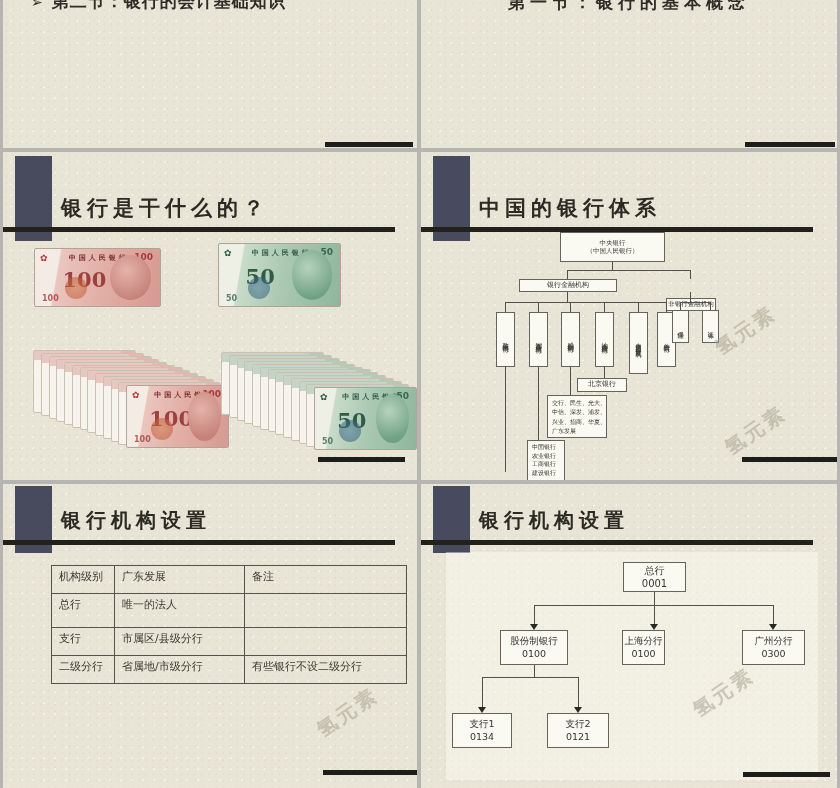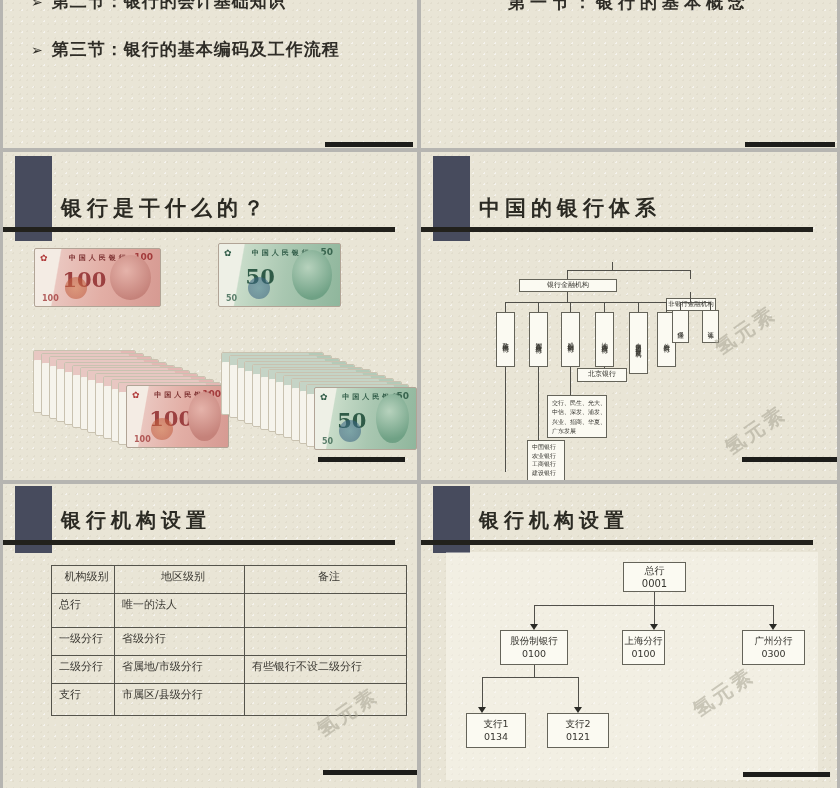--- a/index.html
+++ b/index.html
@@ -82,33 +82,32 @@
   .pre { white-space:pre-line; }
   .vtext { writing-mode:vertical-rl; text-orientation:upright; letter-spacing:1px; }
   .arw { position:absolute; width:0; height:0; border-left:4px solid transparent; border-right:4px solid transparent; border-top:6px solid #2a2a25; }
   .panel { position:absolute; background:rgba(252,251,244,.45); }
 
   .wm { position:absolute; font-size:20px; letter-spacing:3px; color:rgba(168,164,148,.55); transform:rotate(-35deg); pointer-events:none; font-weight:bold; }
 
   table.orgtbl { position:absolute; left:48px; top:81px; width:355px; border-collapse:collapse; table-layout:fixed; }
   table.orgtbl td { border:1px solid #55544c; font-size:11px; color:#3b3933; padding:3px 0 0 7px; vertical-align:top; }
   table.orgtbl col.c1 { width:63px; } table.orgtbl col.c2 { width:130px; } table.orgtbl col.c3 { width:162px; }
-  table.orgtbl tr:nth-child(1) td { height:28px;text-align:center; }
+  table.orgtbl tr:nth-child(1) td { height:28px; }
   table.orgtbl tr:nth-child(2) td { height:34px; }
   table.orgtbl tr:nth-child(3) td { height:28px; }
   table.orgtbl tr:nth-child(4) td { height:28px; }
   table.orgtbl tr:nth-child(5) td { height:32px; }
   table.orgtbl tr:nth-child(6) td { height:46px; }
 </style>
 </head>
 <body>
 
 <div class="slide sl-tl">
   <div class="toc-line" style="left:28px; top:-10px;"><span class="toc-bullet">➢</span><span>第二节：银行的会计基础知识</span></div>
-  <div class="toc-line" style="left:28px; top:38px;"><span class="toc-bullet">➢</span><span>第三节：银行的基本编码及工作流程</span></div>
   <div class="footline" style="left:322px; top:142px; width:88px;"></div>
 </div>
 
 <div class="slide sl-tr">
   <div class="tr-title">第一节：银行的基本概念</div>
   <div class="footline" style="left:324px; top:142px; width:90px;"></div>
 </div>
 
 <div class="slide sl-ml">
   <div class="vbar mid"></div>
@@ -184,20 +183,22 @@
   </div>
 
   <div class="footline" style="left:315px; top:305px; width:87px;"></div>
 </div>
 
 <div class="slide sl-mr">
   <div class="vbar mid"></div>
   <div class="stitle mid">中国的银行体系</div>
   <div class="rule mid"></div>
 
+  <div class="box pre" style="left:139px; top:80px; width:105px; height:30px; font-size:6.5px;">中央银行
+（中国人民银行）</div>
   <div class="ln" style="left:191px; top:110px; width:1px; height:8px;"></div>
   <div class="ln" style="left:146px; top:118px; width:124px; height:1px;"></div>
   <div class="ln" style="left:146px; top:118px; width:1px; height:9px;"></div>
   <div class="ln" style="left:269px; top:118px; width:1px; height:9px;"></div>
 
   <div class="box" style="left:98px; top:127px; width:98px; height:13px; font-size:7px;">银行金融机构</div>
   <div class="box" style="left:245px; top:127px; width:50px; height:13px; font-size:6.5px;margin-top:19px;">非银行金融机构</div>
 
   <div class="ln" style="left:146px; top:140px; width:1px; height:10px;"></div>
   <div class="ln" style="left:84px;  top:150px; width:162px; height:1px;"></div>
@@ -220,21 +221,21 @@
   <div class="ln" style="left:259px; top:150px; width:1px; height:8px;"></div>
   <div class="ln" style="left:289px; top:150px; width:1px; height:8px;"></div>
   <div class="box vtext" style="left:251px; top:158px; width:17px; height:33px; font-size:6.5px;">保险</div>
   <div class="box vtext" style="left:281px; top:158px; width:17px; height:33px; font-size:6.5px;">证券</div>
 
   <div class="ln" style="left:84px;  top:215px; width:1px; height:105px;"></div>
   <div class="ln" style="left:117px; top:215px; width:1px; height:73px;"></div>
   <div class="ln" style="left:149px; top:215px; width:1px; height:28px;"></div>
   <div class="ln" style="left:183px; top:215px; width:1px; height:11px;"></div>
 
-  <div class="box" style="left:156px; top:216px; width:50px; height:14px; font-size:7px;font-family:Liberation Serif, serif;">北京银行</div>
+  <div class="box" style="left:156px; top:226px; width:50px; height:14px; font-size:7px;font-family:Liberation Serif, serif;">北京银行</div>
   <div class="box pre" style="left:126px; top:243px; width:60px; height:43px; font-size:6px; justify-content:flex-start; text-align:left; padding:2px 0 0 4px; align-items:flex-start; line-height:1.55;">交行、民生、光大、
 中信、深发、浦发、
 兴业、招商、华夏、
 广东发展</div>
   <div class="box pre" style="left:106px; top:288px; width:38px; height:42px; font-size:6px; justify-content:flex-start; text-align:left; padding:2px 0 0 4px; align-items:flex-start; line-height:1.45;">中国银行
 农业银行
 工商银行
 建设银行</div>
 
   <div class="wm" style="left:290px; top:165px;">氢元素</div>
@@ -249,42 +250,37 @@
 
   <table class="orgtbl">
     <colgroup>
         <col class="c1">
         <col class="c2">
         <col class="c3">
       </colgroup>
     <tbody>
         <tr>
       <td class="pre">机构级别</td>
-      <td class="pre">地区级别</td>
+      <td class="pre">广东发展</td>
       <td class="pre">备注</td>
     </tr>
     <tr>
       <td class="pre">总行</td>
       <td class="pre">唯一的法人</td>
       <td class="pre"></td>
     </tr>
     <tr>
-      <td class="pre">一级分行</td>
-      <td class="pre">省级分行</td>
+      <td class="pre">支行</td>
+      <td class="pre">市属区/县级分行</td>
       <td class="pre"></td>
     </tr>
     <tr>
       <td class="pre">二级分行</td>
       <td class="pre">省属地/市级分行</td>
       <td class="pre">有些银行不设二级分行</td>
-    </tr>
-    <tr>
-      <td class="pre">支行</td>
-      <td class="pre">市属区/县级分行</td>
-      <td class="pre"></td>
     </tr>
   </tbody>
     </table>
 
   <div class="wm" style="left:310px; top:215px;">氢元素</div>
   <div class="footline" style="left:320px; top:286px; width:94px;"></div>
 </div>
 
 <div class="slide sl-br">
   <div class="vbar low"></div>
@@ -319,21 +315,21 @@
     <span>0300</span>
   </div>
 
   <div class="ln" style="left:113px; top:181px; width:1px; height:12px;"></div>
   <div class="ln" style="left:61px;  top:193px; width:96px; height:1px;"></div>
   <div class="ln" style="left:61px;  top:193px; width:1px; height:30px;"></div>
   <div class="ln" style="left:157px; top:193px; width:1px; height:30px;"></div>
   <div class="arw" style="left:57px;  top:223px;"></div>
   <div class="arw" style="left:153px; top:223px;"></div>
 
-  <div class="box" style="left:45px; top:229px; width:60px; height:35px; font-size:9.5px; flex-direction:column;">
+  <div class="box" style="left:31px; top:229px; width:60px; height:35px; font-size:9.5px; flex-direction:column;">
     <span>支行1</span>
     <span>0134</span>
   </div>
   <div class="box" style="left:126px; top:229px; width:62px; height:35px; font-size:9.5px; flex-direction:column;">
     <span>支行2</span>
     <span>0121</span>
   </div>
 
   <div class="wm" style="left:268px; top:195px;">氢元素</div>
   <div class="footline" style="left:322px; top:288px; width:87px;"></div>

